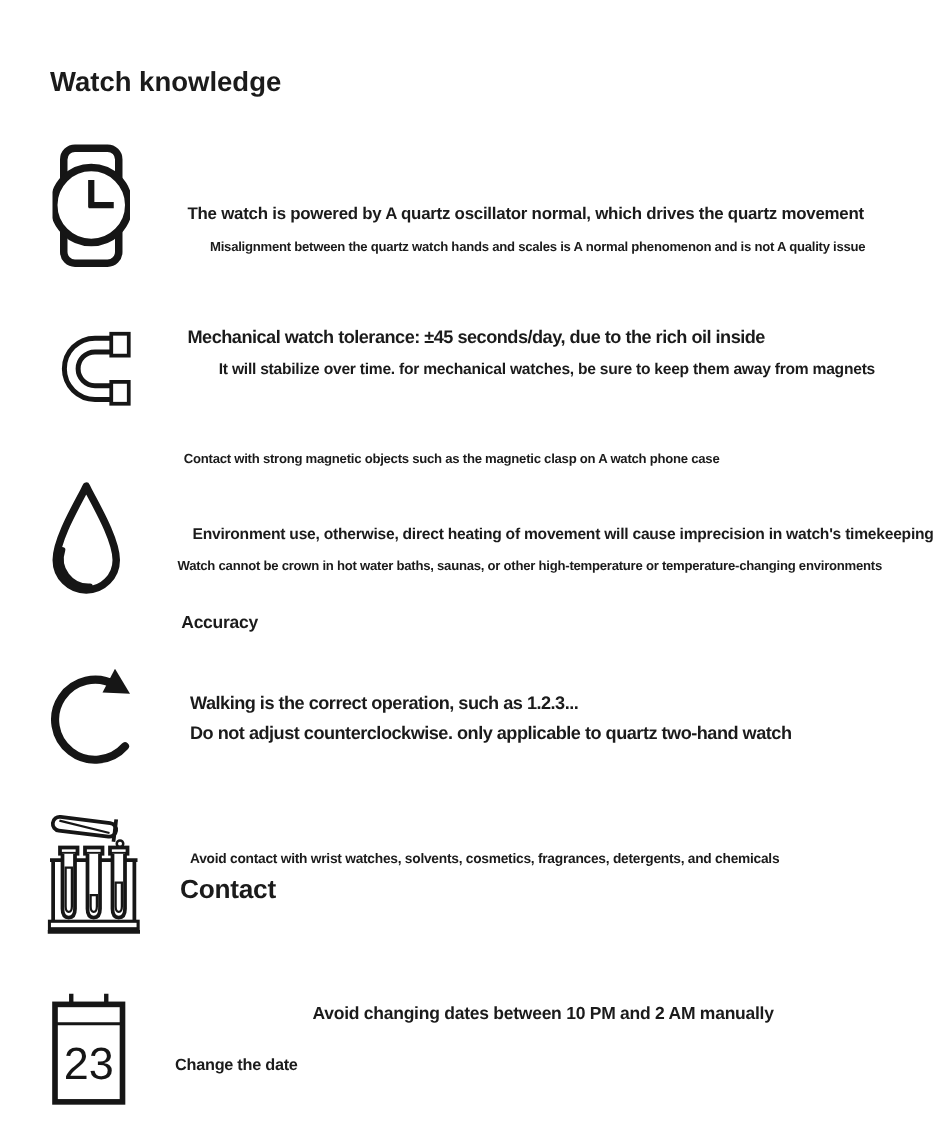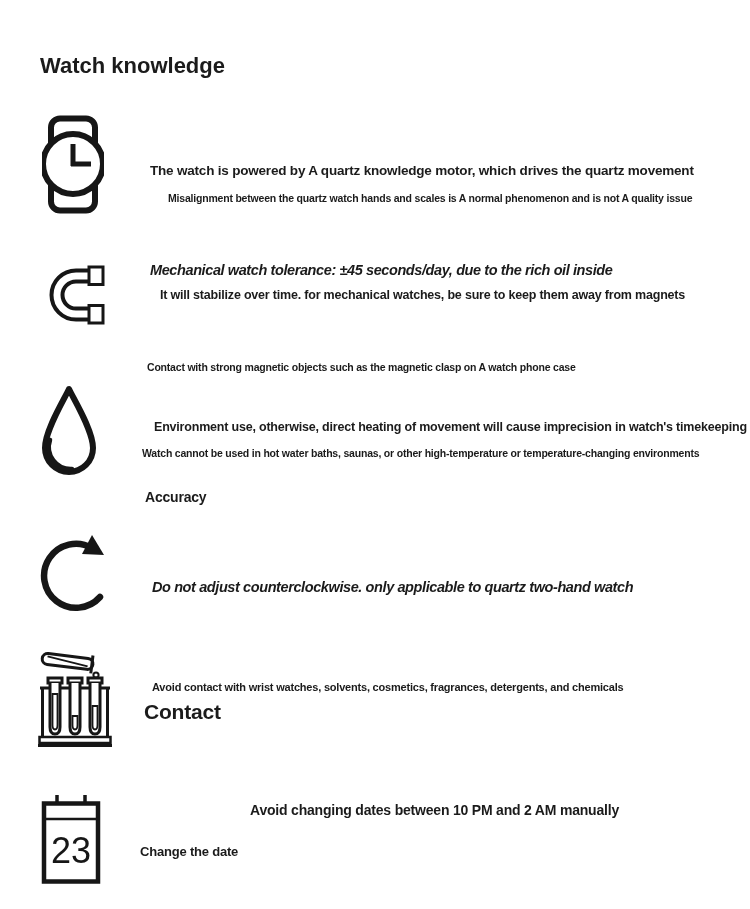--- a/index.html
+++ b/index.html
@@ -15,70 +15,71 @@
   .icon{position:absolute;}
   .icon svg{display:block;width:100%;height:100%;}
   .ln{
     position:absolute;font-weight:bold;white-space:nowrap;letter-spacing:-0.2px;
     line-height:1.1;
   }
   .s-xs{font-size:10.5px;margin-top:48px;}
   .s-sm{font-size:11px;}
   .s-md{font-size:12.5px;}
   .s-ml{font-size:13.5px;}
-  .s-lg{font-size:14.5px;letter-spacing:-0.4px;font-style:italic;}
+  .s-lg{font-size:14.5px;letter-spacing:-0.4px;}
   .s-xl{font-size:14px;margin-top:47px;}
   .s-xxl{font-size:21px;}
   .stroke{stroke:#161616;fill:none;}
 </style>
 </head>
 <body>
 
 <div class="canvas">
 
   <h1 class="title">Watch knowledge</h1>
 
   <div class="icon" style="left:42px;top:115px;width:62px;height:99px;">
     <svg viewBox="0 0 62 99">
       <rect class="stroke" x="9" y="3.5" width="44" height="92" rx="9" stroke-width="6"></rect>
       <circle cx="31" cy="49" r="30" fill="#fff" stroke="#161616" stroke-width="6"></circle>
       <path class="stroke" d="M31 51 V29 M29 49 H49" stroke-width="5"></path>
     </svg>
   </div>
   <span class="ln s-xs" style="left:168px;top:145px;">Misalignment between the quartz watch hands and scales is A normal phenomenon and is not A quality issue</span>
-  <span class="ln s-ml" style="left:150px;top:164px;">The watch is powered by A quartz knowledge motor, which drives the quartz movement</span>
+  <span class="ln s-ml" style="left:150px;top:164px;">The watch is powered by A quartz oscillator normal, which drives the quartz movement</span>
 
   <div class="icon" style="left:46px;top:264px;width:60px;height:62px;">
     <svg viewBox="0 0 60 62">
       <path d="M56 12 H30 A19 19 0 0 0 30 50 H56" fill="none" stroke="#161616" stroke-width="15"></path>
       <path d="M56 12 H30 A19 19 0 0 0 30 50 H56" fill="none" stroke="#ffffff" stroke-width="7"></path>
       <rect x="43" y="3" width="14" height="17.5" fill="#fff" stroke="#161616" stroke-width="3"></rect>
       <rect x="43" y="41.5" width="14" height="17.5" fill="#fff" stroke="#161616" stroke-width="3"></rect>
     </svg>
   </div>
   <span class="ln s-lg" style="left:150px;top:263px;">Mechanical watch tolerance: ±45 seconds/day, due to the rich oil inside</span>
-  <span class="ln s-md" style="left:142px;top:289px;padding-left:18px;">It will stabilize over time. for mechanical watches, be sure to keep them away from magnets</span>
+  <span class="ln s-md" style="left:157px;top:289px;padding-left:18px;">It will stabilize over time. for mechanical watches, be sure to keep them away from magnets</span>
   <span class="ln s-xs" style="left:147px;top:314px;">Contact with strong magnetic objects such as the magnetic clasp on A watch phone case</span>
 
   <div class="icon" style="left:40px;top:384px;width:58px;height:94px;">
     <svg viewBox="0 0 58 94">
       <path d="M29 5 C25 14 5 46 5 64 A24 24 0 0 0 53 64 C53 46 33 14 29 5 Z" fill="#fff" stroke="#161616" stroke-width="6" stroke-linejoin="round"></path>
       <path class="stroke" d="M10 56 A22 22 0 0 0 32 85" stroke-width="4.5" stroke-linecap="round"></path>
     </svg>
   </div>
-  <span class="ln s-xs" style="left:142px;top:400px;">Watch cannot be used in hot water baths, saunas, or other high-temperature or temperature-changing environments</span>
+  <span class="ln s-xs" style="left:142px;top:400px;">Watch cannot be crown in hot water baths, saunas, or other high-temperature or temperature-changing environments</span>
   <span class="ln s-md" style="left:154px;top:421px;">Environment use, otherwise, direct heating of movement will cause imprecision in watch's timekeeping</span>
   <span class="ln s-xl" style="left:145px;top:443px;">Accuracy</span>
 
   <div class="icon" style="left:40px;top:530px;width:72px;height:86px;">
     <svg viewBox="0 0 72 86">
       <path class="stroke" d="M52 18 A32 32 0 1 0 60 67" stroke-width="6.5" stroke-linecap="round"></path>
       <polygon points="64,25 42,24 52,5" fill="#161616"></polygon>
     </svg>
   </div>
+  <span class="ln s-lg" style="left:152px;top:556px;">Walking is the correct operation, such as 1.2.3...</span>
   <span class="ln s-lg" style="left:152px;top:580px;">Do not adjust counterclockwise. only applicable to quartz two-hand watch</span>
 
   <div class="icon" style="left:38px;top:650px;width:74px;height:98px;">
     <svg viewBox="0 0 74 98">
       <g transform="rotate(7 30 12)">
         <rect x="4" y="6" width="51" height="11" rx="5.5" fill="#fff" stroke="#161616" stroke-width="3"></rect>
         <line x1="9" y1="9" x2="50" y2="14" stroke="#161616" stroke-width="1.8"></line>
         <line x1="54" y1="2.5" x2="54" y2="20.5" stroke="#161616" stroke-width="3"></line>
       </g>
       <circle cx="58" cy="25" r="2.6" fill="#fff" stroke="#161616" stroke-width="2"></circle>

